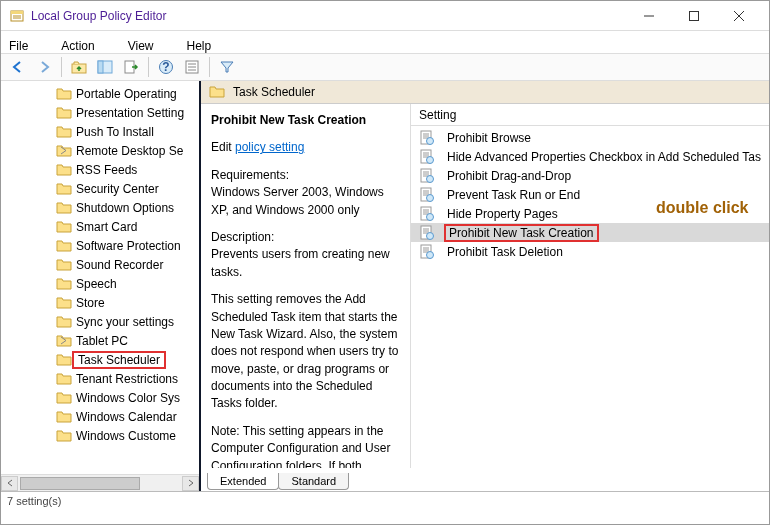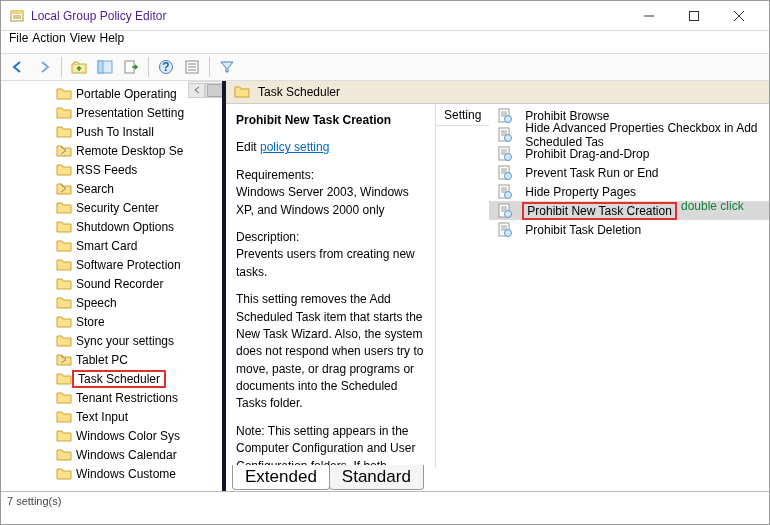--- a/index.html
+++ b/index.html
@@ -1,49 +1,49 @@
 <!DOCTYPE html>
 <html><head>
 <meta charset="utf-8">
 <style>
 *{box-sizing:border-box;margin:0;padding:0;font-family:"Segoe UI",Tahoma,sans-serif;font-size:12px;color:#000}
 body{background:#fff;width:770px;height:525px;overflow:hidden;border:1px solid #999;display:flex;flex-direction:column}
 .titlebar{height:30px;display:flex;align-items:center;padding:0 8px;border-bottom:1px solid #ddd}
 .titlebar .icon{width:16px;height:16px;margin-right:6px}
 .titlebar .title{flex:1;color:#4c1d95;font-size:12px}
 .winbtn{width:45px;height:28px;display:flex;align-items:center;justify-content:center}
-.menubar{height:22px;display:flex;align-items:flex-start;padding:0 8px;gap:4px}
+.menubar{height:22px;display:flex;align-items:flex-end;padding:0 8px;gap:33px}
 .menubar span{cursor:default}
 .toolbar{height:28px;display:flex;align-items:center;padding:0 6px;gap:4px;border-top:1px solid #ddd;border-bottom:1px solid #ddd;background:#fafafa}
 .tbtn{width:22px;height:22px;display:flex;align-items:center;justify-content:center;border:1px solid transparent}
 .sep{width:1px;height:20px;background:#ccc;margin:0 2px}
 .main{flex:1;display:flex;overflow:hidden}
-.tree{width:225px;border-right:4px solid #0f172a;overflow:hidden;position:relative;display:flex;flex-direction:row}
+.tree{width:200px;border-right:2px solid #0f172a;overflow:hidden;position:relative;display:flex;flex-direction:column}
 .tree-inner{flex:1;overflow:hidden;padding-top:3px}
 .node{display:flex;align-items:center;height:19px;padding-left:55px;white-space:nowrap;cursor:default}
 .node .exp{position:absolute;left:58px;width:10px}
 .node .fold{width:16px;height:14px;margin-right:4px}
 .node.selected .lbl{background:#fff;border:2px solid #e03030;padding:0 4px;margin-left:-4px}
 .right{flex:1;display:flex;flex-direction:column}
 .header{height:23px;background:#f0e8d8;border-bottom:1px solid #ccc;display:flex;align-items:center;padding:0 8px;gap:8px}
 .content{flex:1;display:flex;overflow:hidden;border-bottom:1px solid #bbb}
 .desc{width:210px;padding:8px 10px;border-right:1px solid #ddd;overflow:hidden;line-height:1.45}
 .desc h3{font-weight:bold;font-size:12px;margin-bottom:10px}
 .desc p{margin-bottom:10px}
 .desc a{color:#0066cc;}
-.list{flex:1;display:flex;flex-direction:row;position:relative}
+.list{flex:1;display:flex;flex-direction:column;position:relative}
 .colhead{height:22px;display:flex;align-items:center;padding:0 8px;border-bottom:1px solid #ddd}
 .rows{flex:1;padding-top:2px}
 .row{height:19px;display:flex;align-items:center;padding-left:8px;gap:12px;cursor:default}
 .row.sel{background:#d9d9d9}
 .row.sel .rlbl{border:2px solid #e03030;padding:0 3px;margin-left:-3px}
 .picon{width:16px;height:16px}
-.annot{position:absolute;color:#15803d;font-size:12px;font-weight:400;left:245px;top:95px}
+.annot{position:absolute;color:#a16207;font-size:16px;font-weight:700;left:245px;top:95px}
 .tabs{height:22px;display:flex;align-items:flex-end;padding-left:6px;border-top:1px solid #fff;position:relative;top:-1px}
-.tab{padding:2px 12px;border:1px solid #999;border-top:none;background:#f4f4f4;margin-right:-1px;border-radius:0 0 4px 4px;font-size:17px}
+.tab{padding:2px 12px;border:1px solid #999;border-top:none;background:#f4f4f4;margin-right:-1px;border-radius:0 0 4px 4px;font-size:11px}
 .tab.active{background:#fff}
 .status{height:33px;border-top:1px solid #bbb;padding:3px 6px;font-size:11px;color:#444}
 .hscroll{height:17px;background:#f0f0f0;border-top:1px solid #ddd;display:flex;align-items:center}
 .hsbtn{width:17px;height:15px;background:#e8e8e8;border:1px solid #ccc;display:flex;align-items:center;justify-content:center}
 .hstrack{flex:1;height:15px;position:relative}
 .hsthumb{position:absolute;height:13px;top:1px;background:#cdcdcd;border:1px solid #aaa}
 svg{display:block}
 </style>
 </head>
 <body>
@@ -180,132 +180,111 @@
         </div>
         <div class="node">
           <span class="fold">
             <svg width="16" height="14">
               <path d="M1 3 L1 12 L15 12 L15 4 L7 4 L6 2 L1 2 Z" fill="#fce08a" stroke="#c9a33a"></path>
             </svg>
           </span>
           <span class="lbl">RSS Feeds</span>
         </div>
         <div class="node">
+          <span class="fold">
+            <svg width="16" height="14">
+              <path d="M1 3 L1 12 L15 12 L15 4 L7 4 L6 2 L1 2 Z" fill="#fce08a" stroke="#c9a33a"></path>
+            </svg>
+          </span>
+          <span class="lbl">Security Center</span>
+        </div>
+        <div class="node">
+          <span class="fold">
+            <svg width="16" height="14">
+              <path d="M1 3 L1 12 L15 12 L15 4 L7 4 L6 2 L1 2 Z" fill="#fce08a" stroke="#c9a33a"></path>
+            </svg>
+          </span>
+          <span class="lbl">Shutdown Options</span>
+        </div>
+        <div class="node">
+          <span class="fold">
+            <svg width="16" height="14">
+              <path d="M1 3 L1 12 L15 12 L15 4 L7 4 L6 2 L1 2 Z" fill="#fce08a" stroke="#c9a33a"></path>
+            </svg>
+          </span>
+          <span class="lbl">Smart Card</span>
+        </div>
+        <div class="node">
+          <span class="fold">
+            <svg width="16" height="14">
+              <path d="M1 3 L1 12 L15 12 L15 4 L7 4 L6 2 L1 2 Z" fill="#fce08a" stroke="#c9a33a"></path>
+            </svg>
+          </span>
+          <span class="lbl">Software Protection</span>
+        </div>
+        <div class="node">
+          <span class="fold">
+            <svg width="16" height="14">
+              <path d="M1 3 L1 12 L15 12 L15 4 L7 4 L6 2 L1 2 Z" fill="#fce08a" stroke="#c9a33a"></path>
+            </svg>
+          </span>
+          <span class="lbl">Sound Recorder</span>
+        </div>
+        <div class="node">
+          <span class="fold">
+            <svg width="16" height="14">
+              <path d="M1 3 L1 12 L15 12 L15 4 L7 4 L6 2 L1 2 Z" fill="#fce08a" stroke="#c9a33a"></path>
+            </svg>
+          </span>
+          <span class="lbl">Speech</span>
+        </div>
+        <div class="node">
+          <span class="fold">
+            <svg width="16" height="14">
+              <path d="M1 3 L1 12 L15 12 L15 4 L7 4 L6 2 L1 2 Z" fill="#fce08a" stroke="#c9a33a"></path>
+            </svg>
+          </span>
+          <span class="lbl">Store</span>
+        </div>
+        <div class="node">
+          <span class="fold">
+            <svg width="16" height="14">
+              <path d="M1 3 L1 12 L15 12 L15 4 L7 4 L6 2 L1 2 Z" fill="#fce08a" stroke="#c9a33a"></path>
+            </svg>
+          </span>
+          <span class="lbl">Sync your settings</span>
+        </div>
+        <div class="node">
           <span class="exp">
             <svg width="9" height="9">
               <path d="M2 1 L7 4.5 L2 8" fill="none" stroke="#888" stroke-width="1"></path>
             </svg>
           </span>
           <span class="fold">
             <svg width="16" height="14">
               <path d="M1 3 L1 12 L15 12 L15 4 L7 4 L6 2 L1 2 Z" fill="#fce08a" stroke="#c9a33a"></path>
             </svg>
           </span>
-          <span class="lbl">Search</span>
-        </div>
-        <div class="node">
-          <span class="fold">
-            <svg width="16" height="14">
-              <path d="M1 3 L1 12 L15 12 L15 4 L7 4 L6 2 L1 2 Z" fill="#fce08a" stroke="#c9a33a"></path>
-            </svg>
-          </span>
-          <span class="lbl">Security Center</span>
-        </div>
-        <div class="node">
-          <span class="fold">
-            <svg width="16" height="14">
-              <path d="M1 3 L1 12 L15 12 L15 4 L7 4 L6 2 L1 2 Z" fill="#fce08a" stroke="#c9a33a"></path>
-            </svg>
-          </span>
-          <span class="lbl">Shutdown Options</span>
-        </div>
-        <div class="node">
-          <span class="fold">
-            <svg width="16" height="14">
-              <path d="M1 3 L1 12 L15 12 L15 4 L7 4 L6 2 L1 2 Z" fill="#fce08a" stroke="#c9a33a"></path>
-            </svg>
-          </span>
-          <span class="lbl">Smart Card</span>
-        </div>
-        <div class="node">
-          <span class="fold">
-            <svg width="16" height="14">
-              <path d="M1 3 L1 12 L15 12 L15 4 L7 4 L6 2 L1 2 Z" fill="#fce08a" stroke="#c9a33a"></path>
-            </svg>
-          </span>
-          <span class="lbl">Software Protection</span>
-        </div>
-        <div class="node">
-          <span class="fold">
-            <svg width="16" height="14">
-              <path d="M1 3 L1 12 L15 12 L15 4 L7 4 L6 2 L1 2 Z" fill="#fce08a" stroke="#c9a33a"></path>
-            </svg>
-          </span>
-          <span class="lbl">Sound Recorder</span>
-        </div>
-        <div class="node">
-          <span class="fold">
-            <svg width="16" height="14">
-              <path d="M1 3 L1 12 L15 12 L15 4 L7 4 L6 2 L1 2 Z" fill="#fce08a" stroke="#c9a33a"></path>
-            </svg>
-          </span>
-          <span class="lbl">Speech</span>
-        </div>
-        <div class="node">
-          <span class="fold">
-            <svg width="16" height="14">
-              <path d="M1 3 L1 12 L15 12 L15 4 L7 4 L6 2 L1 2 Z" fill="#fce08a" stroke="#c9a33a"></path>
-            </svg>
-          </span>
-          <span class="lbl">Store</span>
-        </div>
-        <div class="node">
-          <span class="fold">
-            <svg width="16" height="14">
-              <path d="M1 3 L1 12 L15 12 L15 4 L7 4 L6 2 L1 2 Z" fill="#fce08a" stroke="#c9a33a"></path>
-            </svg>
-          </span>
-          <span class="lbl">Sync your settings</span>
-        </div>
-        <div class="node">
-          <span class="exp">
-            <svg width="9" height="9">
-              <path d="M2 1 L7 4.5 L2 8" fill="none" stroke="#888" stroke-width="1"></path>
-            </svg>
-          </span>
-          <span class="fold">
-            <svg width="16" height="14">
-              <path d="M1 3 L1 12 L15 12 L15 4 L7 4 L6 2 L1 2 Z" fill="#fce08a" stroke="#c9a33a"></path>
-            </svg>
-          </span>
           <span class="lbl">Tablet PC</span>
         </div>
         <div class="node selected">
           <span class="fold">
             <svg width="16" height="14">
               <path d="M1 3 L1 12 L15 12 L15 4 L7 4 L6 2 L1 2 Z" fill="#fce08a" stroke="#c9a33a"></path>
             </svg>
           </span>
           <span class="lbl">Task Scheduler</span>
         </div>
         <div class="node">
           <span class="fold">
             <svg width="16" height="14">
               <path d="M1 3 L1 12 L15 12 L15 4 L7 4 L6 2 L1 2 Z" fill="#fce08a" stroke="#c9a33a"></path>
             </svg>
           </span>
           <span class="lbl">Tenant Restrictions</span>
-        </div>
-        <div class="node">
-          <span class="fold">
-            <svg width="16" height="14">
-              <path d="M1 3 L1 12 L15 12 L15 4 L7 4 L6 2 L1 2 Z" fill="#fce08a" stroke="#c9a33a"></path>
-            </svg>
-          </span>
-          <span class="lbl">Text Input</span>
         </div>
         <div class="node">
           <span class="fold">
             <svg width="16" height="14">
               <path d="M1 3 L1 12 L15 12 L15 4 L7 4 L6 2 L1 2 Z" fill="#fce08a" stroke="#c9a33a"></path>
             </svg>
           </span>
           <span class="lbl">Windows Color Sys</span>
         </div>
         <div class="node">

